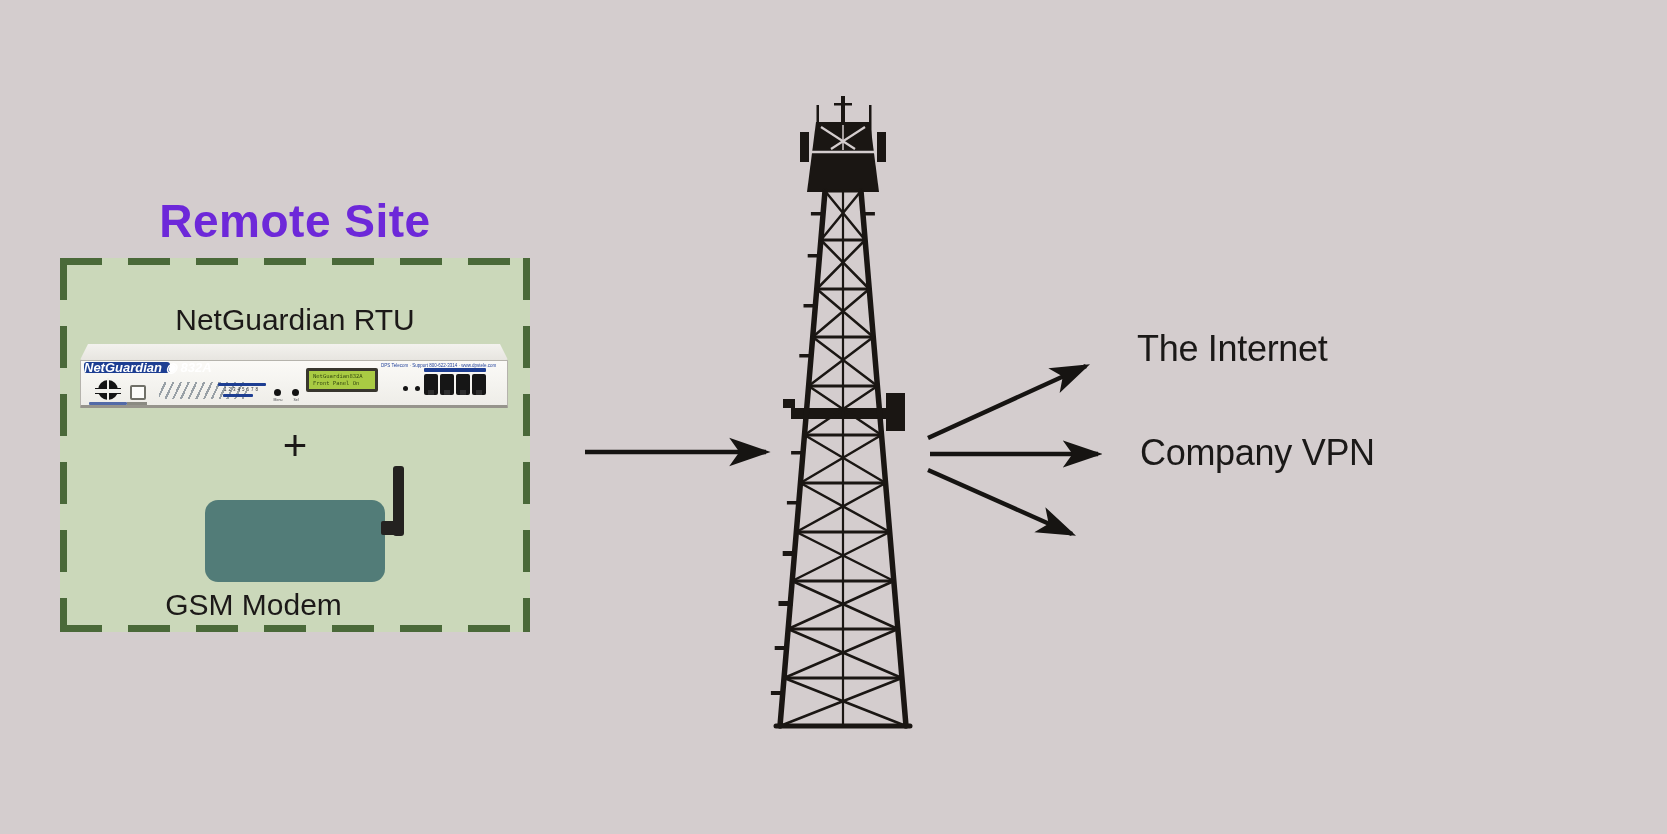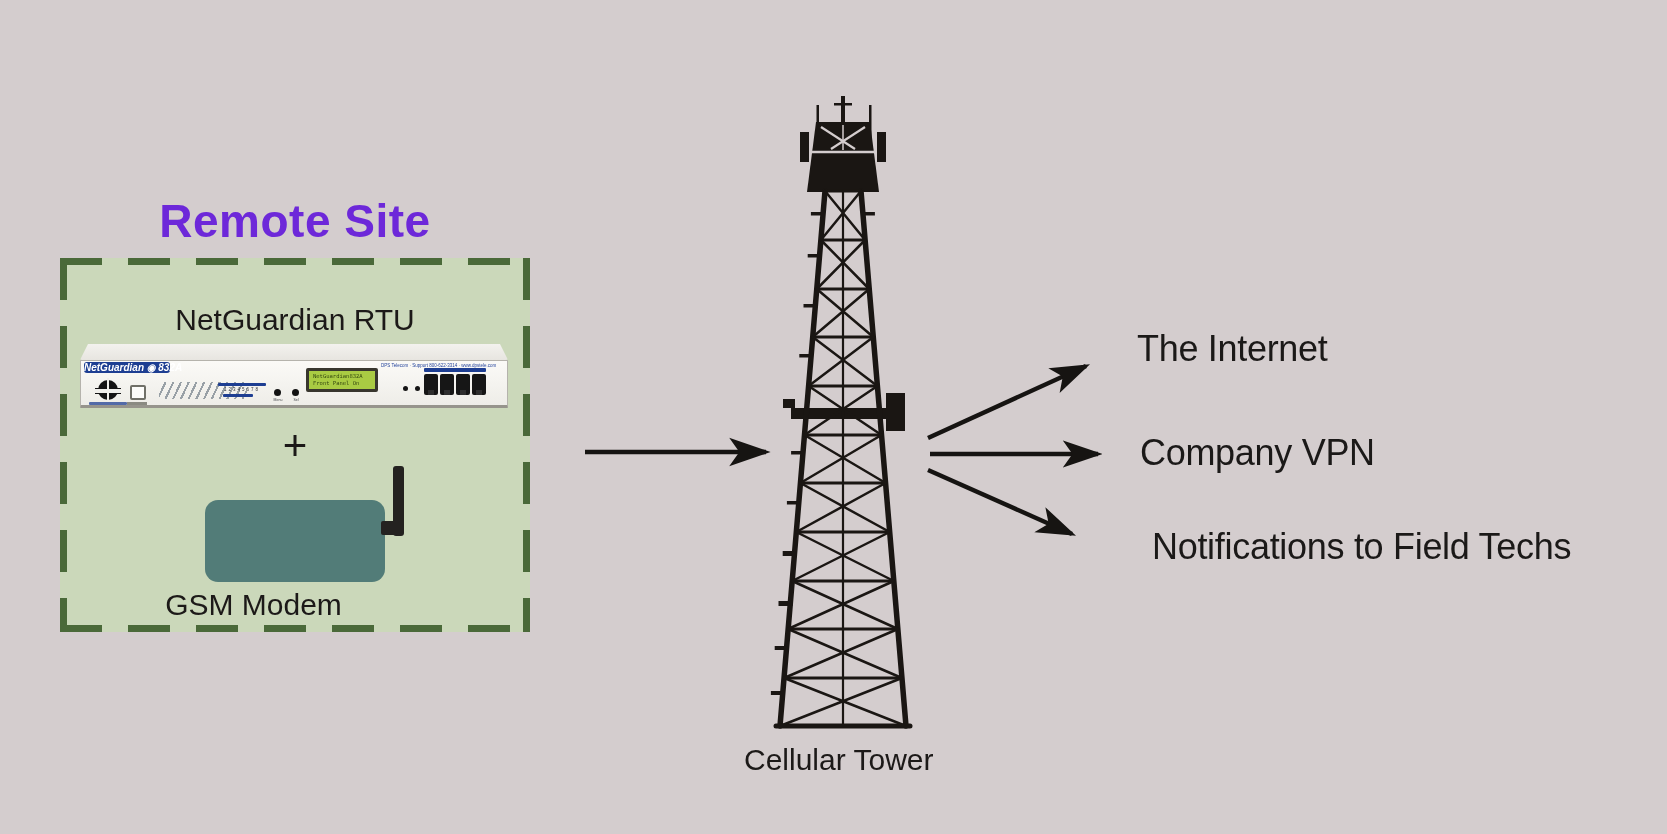--- a/index.html
+++ b/index.html
@@ -19,21 +19,21 @@
   .rtu-label{position:absolute;left:60px;top:303px;width:470px;text-align:center;
     font-size:30px;color:#1c1918;}
 
   
   .device{position:absolute;left:80px;top:344px;width:428px;height:64px;}
   .dev-top{position:absolute;left:0;top:0;width:100%;height:16px;background:linear-gradient(#f3f2ee,#e7e5e0);
     clip-path:polygon(8px 0, calc(100% - 8px) 0, 100% 100%, 0 100%);border-radius:2px;}
   .dev-body{position:absolute;left:0;top:16px;width:100%;height:48px;box-sizing:border-box;
     background:linear-gradient(#fbfaf7,#eeede8);border:1px solid #b5b3ac;border-bottom:3px solid #96948c;border-radius:1px;}
   .brand{position:absolute;left:3px;top:1px;width:86px;height:11px;background:#1d3e92;border-radius:3px;
-    color:#fff;font-size:10px;font-weight:700;font-style:italic;text-align:right;line-height:11px;white-space:nowrap;}
+    color:#fff;font-size:13px;font-weight:700;font-style:italic;text-align:right;line-height:11px;white-space:nowrap;}
   .dial{position:absolute;left:17px;top:19px;width:20px;height:20px;border-radius:50%;background:#141414;}
   .dial::before{content:"";position:absolute;left:-3px;top:8px;width:26px;height:4px;background:#f0efeb;border-top:1px solid #141414;border-bottom:1px solid #141414;}
   .dial::after{content:"";position:absolute;left:9px;top:-2px;width:2px;height:24px;background:#f0efeb;}
   .dial-sub{position:absolute;left:8px;top:41px;width:38px;height:3px;background:#1d3e92;opacity:.75;border-radius:1px;}
   .usb{position:absolute;left:49px;top:24px;width:12px;height:11px;background:#fcfcfa;border:2px solid #707068;border-radius:2px;}
   .usb-sub{position:absolute;left:46px;top:41px;width:20px;height:2.5px;background:#8a8a82;}
   .vents{position:absolute;left:78px;top:21px;width:88px;height:17px;
     background:repeating-linear-gradient(115deg,transparent 0 5px,#98a0a6 5px 7px);}
   .alarm-panel{position:absolute;left:137px;top:22px;width:48px;height:14px;}
   .alarm-panel .bar-top{position:absolute;left:0;top:0;width:100%;height:3px;background:#1d3e92;border-radius:1px;}
@@ -188,19 +188,17 @@
            M114.5,339L195.6,387 M191.5,339L110.4,387
            M110.4,387L199.7,436 M195.6,387L106.3,436
            M106.3,436L203.8,485 M199.7,436L102.2,485
            M102.2,485L207.9,533 M203.8,485L98.1,533
            M98.1,533L211.9,582 M207.9,533L94.1,582
            M94.1,582L216,630 M211.9,582L90,630"></path>
       <path stroke-width="5" d="M86,630H220"></path>
     </g>
   </svg>
 
-  <div class="tower-label">Cellular Tower</div>
 
   <div class="dest d1">The Internet</div>
   <div class="dest d2">Company VPN</div>
-  <div class="dest d3">Notifications to Field Techs</div>
 
 </div>
 
 </body></html>

